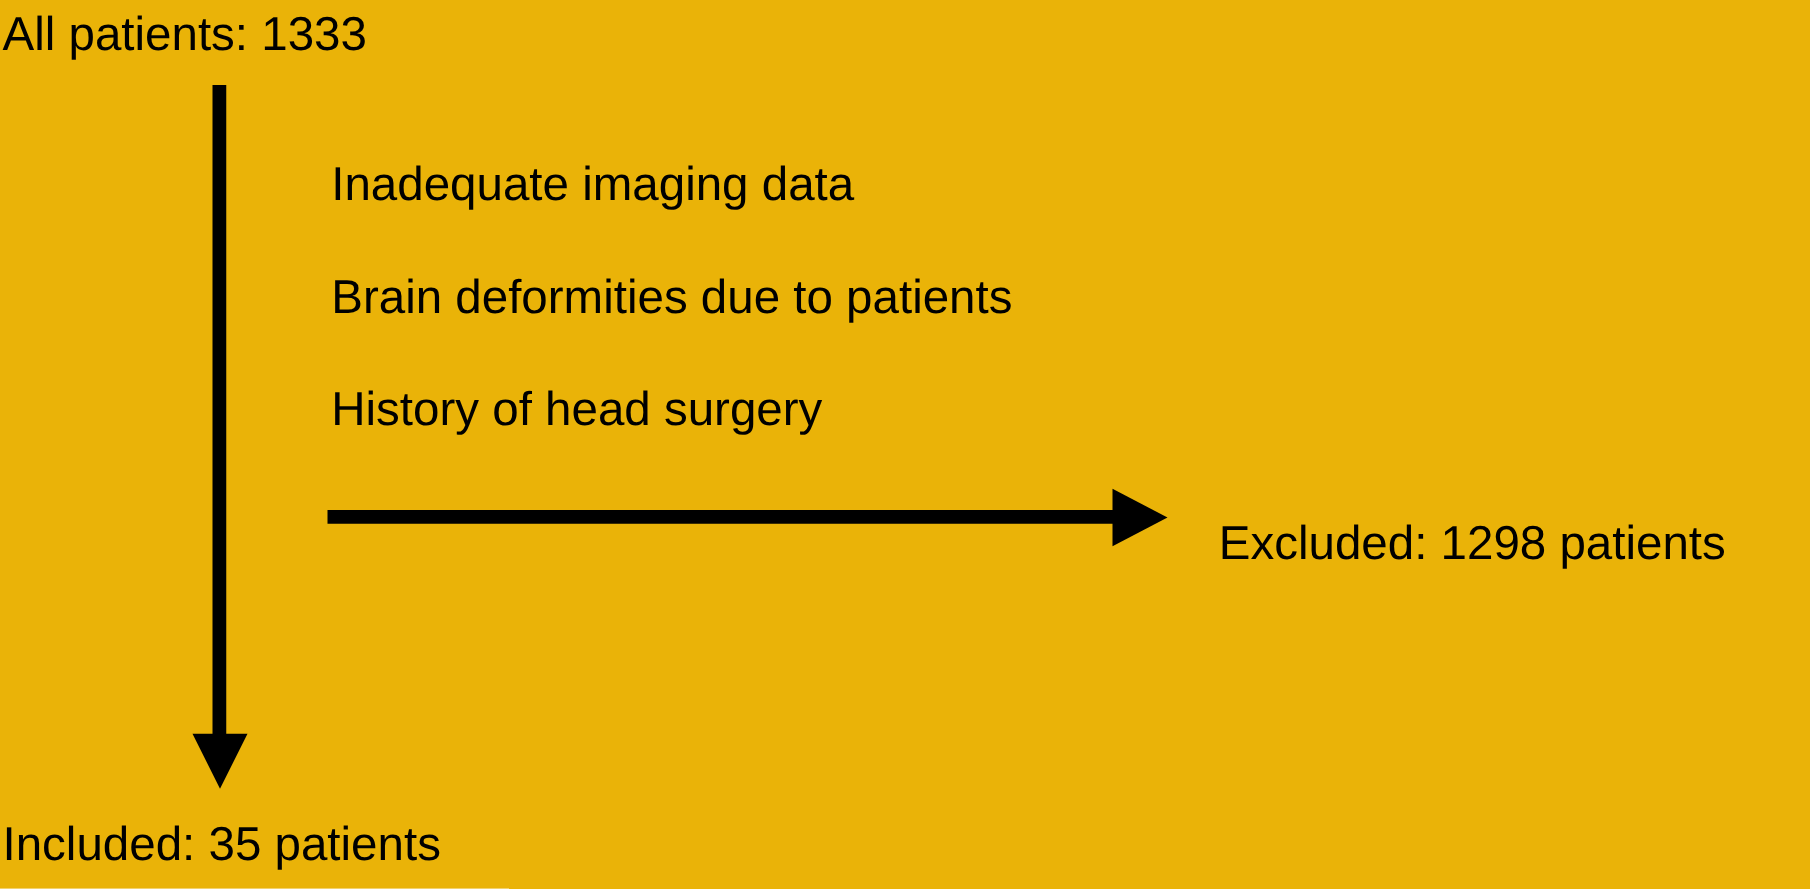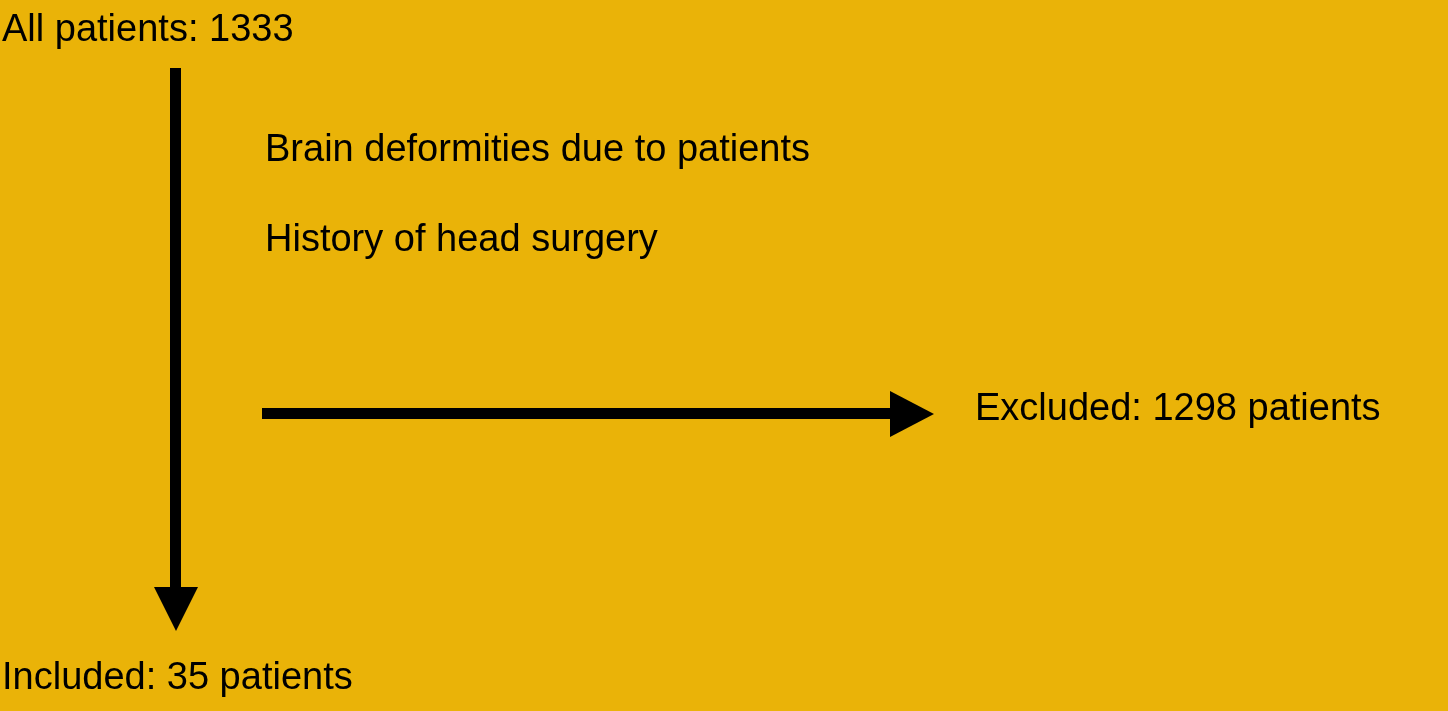--- a/index.html
+++ b/index.html
@@ -36,21 +36,21 @@
     font-size: 38px;
     line-height: 44px;
     white-space: nowrap;
     margin-bottom: 46px;
   }
   .reason-line:last-child {
     margin-bottom: 0;
   }
   .excluded {
     left: 975px;
-    top: 385px;
+    top: 413px;
   }
   .included {
     left: 2px;
     top: 654px;
     text-align: center;
   }
   
   .v-arrow-shaft {
     position: absolute;
     left: 170px;
@@ -93,20 +93,21 @@
 <body>
 
 <div class="canvas">
 
   <div class="label all-patients">All patients: 1333</div>
 
   <div class="v-arrow-shaft"></div>
   <div class="v-arrow-head"></div>
 
   <div class="reasons">
+    <div class="reason-line">Inadequate imaging data</div>
     <div class="reason-line">Brain deformities due to patients</div>
     <div class="reason-line">History of head surgery</div>
   </div>
 
   <div class="h-arrow-shaft"></div>
   <div class="h-arrow-head"></div>
 
   <div class="label excluded">Excluded: 1298 patients</div>
 
   <div class="label included">Included: 35 patients</div>

